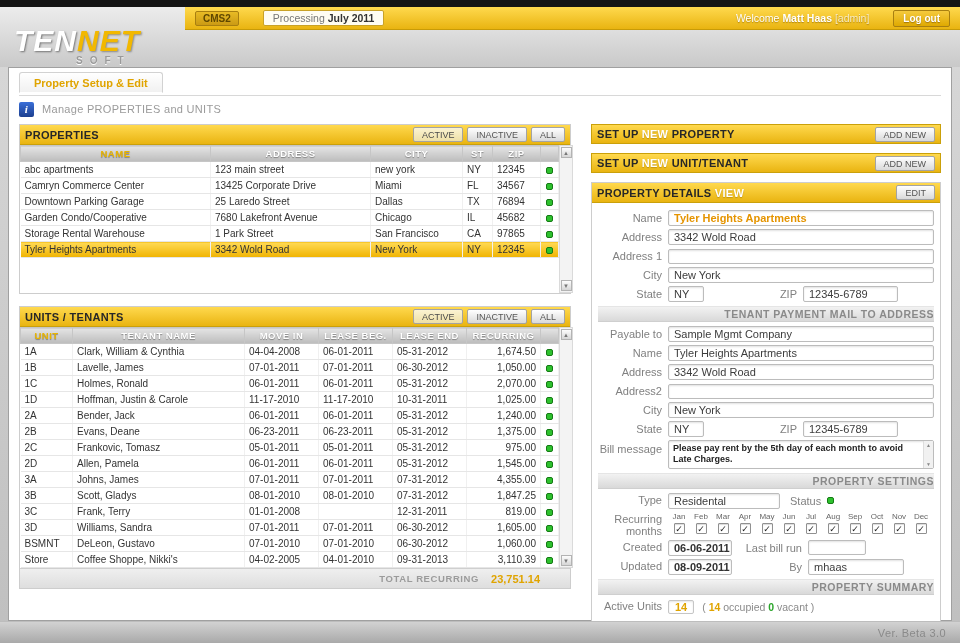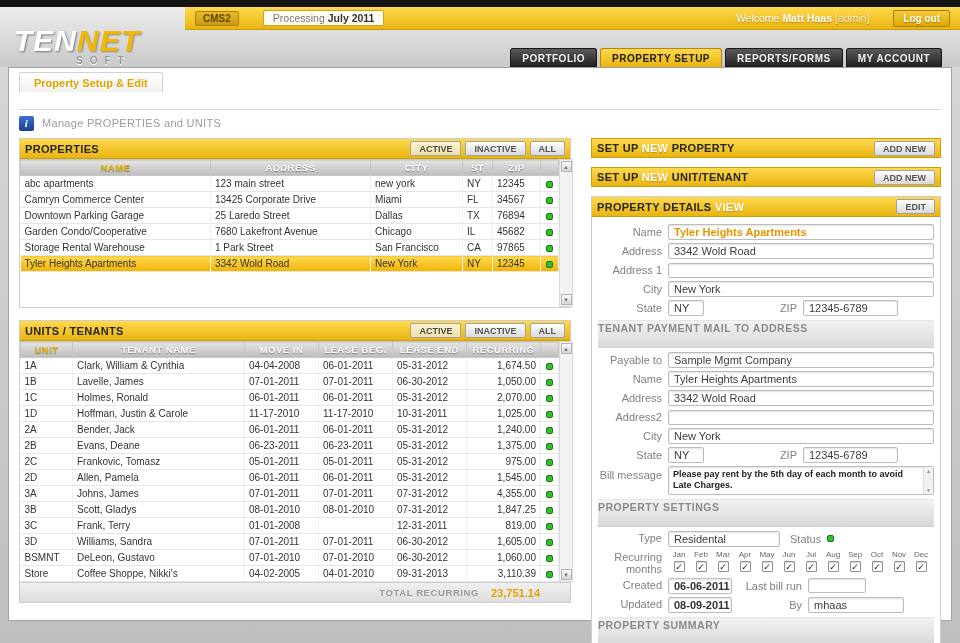--- a/index.html
+++ b/index.html
@@ -33,41 +33,41 @@
                text-shadow:0 1px 0 #fff; margin:-2px 0 0 62px; }
   .tabs { position:absolute; right:18px; bottom:0; display:flex; gap:3px; }
   .tab { background:linear-gradient(#5a5a5a,#1f1f1f); color:#eee; font-size:10px; font-weight:bold;
          letter-spacing:.5px; padding:4px 11px 3px; border:1px solid #1a1a1a; border-bottom:none;
          border-radius:3px 3px 0 0; cursor:pointer; }
   .tab.active { background:linear-gradient(#ffd94e,#e9b411); color:#222; border-color:#b8860b; }
 
   
   .content { position:absolute; left:8px; right:8px; top:67px; bottom:22px; background:#fff;
              border:1px solid #a0a0a0; padding:0 10px; }
-  .subtab-row { border-bottom:1px solid #d8d8d8; padding-top:4px; height:42px; }
+  .subtab-row { border-bottom:1px solid #d8d8d8; padding-top:4px; height:28px; }
   .subtab { display:inline-block; background:linear-gradient(#ffffff,#f1f1f1); border:1px solid #d2d2d2;
             border-bottom:1px solid #fff; margin-bottom:-1px; color:#e0a400; font-size:11px;
             font-weight:bold; padding:4px 14px 3px; border-radius:3px 3px 0 0; cursor:pointer; }
   .info-bar { display:flex; align-items:center; gap:8px; height:26px; color:#9b9b9b; font-size:11px;
               letter-spacing:.3px; }
   .i-icon { width:15px; height:15px; background:linear-gradient(#3a6fd8,#1c3f8f); color:#fff;
             font-family:"Liberation Serif", serif; font-style:italic; font-weight:bold; font-size:11px;
             text-align:center; line-height:15px; border-radius:2px; }
   .columns { display:flex; gap:20px; margin-top:2px; }
   .left-col { width:552px; display:flex; flex-direction:column; gap:12px; }
   .right-col { flex:1; display:flex; flex-direction:column; gap:9px; }
 
   
   .panel { border:1px solid #cdcdcd; background:#fff; }
   .gold-bar { height:20px; background:linear-gradient(#ffd94e,#e9b411); border-bottom:1px solid #caa00a;
               display:flex; align-items:center; gap:4px; padding:0 5px; }
   .gold-bar .title { font-size:11px; font-weight:bold; color:#272727; letter-spacing:.3px; }
   .accent-white { color:#fff; text-shadow:0 1px 1px rgba(150,110,0,.5); }
   .flex-sp { flex:1; }
-  .filter-btn, .btn-small { font-size:9px; font-weight:bold; color:#555;
+  .filter-btn, .btn-small { font-size:9px; font-weight:normal; color:#555;
             background:linear-gradient(#ffffff,#d9d9d9); border:1px solid #a3a3a3; border-radius:2px;
             padding:1px 8px; height:15px; line-height:12px; cursor:pointer; }
   .filter-btn.active-filter { background:linear-gradient(#fbf3d2,#eee0a6); color:#4a4a4a; }
 
   
   .table-zone { display:flex; align-items:stretch; }
   table.grid { border-collapse:collapse; table-layout:fixed; width:538px; font-size:10px; color:#333;
                align-self:flex-start; }
   table.grid thead th { background:linear-gradient(#e4e4e4,#bcbcbc); color:#fff; font-size:9.5px;
                font-weight:bold; letter-spacing:.5px; height:16px; border:1px solid #c6c6c6;
@@ -109,23 +109,23 @@
   .fieldbox.w112 { flex:0 0 112px; }
   .inline-lbl { color:#818181; font-size:11px; padding:0 6px 0 10px; }
   .lbl2 { width:70px; flex:0 0 70px; text-align:right; padding-right:6px; color:#818181; font-size:11px; }
   .bill-wrap { flex:1; display:flex; border:1px solid #bcbcbc; border-radius:2px;
                box-shadow:inset 0 1px 2px rgba(0,0,0,.12); background:#fff; }
   .bill-text { flex:1; font-size:9px; font-weight:bold; color:#222; line-height:1.25; padding:2px 4px;
                min-height:26px; }
   .mini-scroll { width:10px; background:#f1f1f1; border-left:1px solid #ddd; display:flex;
                  flex-direction:column; justify-content:space-between; align-items:center; }
   .mini-btn { font-size:5px; color:#888; line-height:6px; padding:1px 0; cursor:pointer; }
-  .sect-hdr { height:28px; background:linear-gradient(#f2f2f2,#d9d9d9); border-top:1px solid #e5e5e5;
+  .sect-hdr { height:16px; background:linear-gradient(#f2f2f2,#d9d9d9); border-top:1px solid #e5e5e5;
               border-bottom:1px solid #cfcfcf; color:#8a8a8a; font-size:10.5px; font-weight:bold;
-              text-align:left; line-height:15px; letter-spacing:.5px; margin:4px 0; }
+              text-align:right; line-height:15px; letter-spacing:.5px; margin:4px 0; }
   .months { flex:1; display:flex; }
   .month-col { width:22px; text-align:center; }
   .month-lab { font-size:8px; color:#666; line-height:10px; }
   .cb { width:11px; height:11px; margin:1px auto 0; background:#fff; border:1px solid #909090;
         border-radius:1px; box-shadow:inset 0 1px 1px rgba(0,0,0,.15); font-size:9px; line-height:10px;
         color:#222; font-weight:bold; cursor:pointer; }
   .unit-box { border:1px solid #c6c6c6; border-radius:2px; background:#fff; color:#e0a400;
               font-weight:bold; font-size:11px; padding:0 6px; box-shadow:inset 0 1px 2px rgba(0,0,0,.1); }
   .summary-text { font-size:10.5px; color:#8a8a8a; margin-left:8px; }
   .summary-text .occ { color:#e0a400; font-weight:bold; }
@@ -151,26 +151,20 @@
       <span class="welcome">
         <span>Welcome</span>
         <b>Matt Haas</b>
         <span class="role">[admin]</span>
       </span>
       <button class="logout-btn">Log out</button>
     </div>
     <div class="logo-area">
       <div class="logo-line"><span class="logo-ten">TEN</span><span class="logo-net">NET</span></div>
       <div class="logo-soft">SOFT</div>
-    </div>
-    <div class="tabs">
-      <div class="tab">PORTFOLIO</div>
-      <div class="tab active">PROPERTY SETUP</div>
-      <div class="tab">REPORTS/FORMS</div>
-      <div class="tab">MY ACCOUNT</div>
     </div>
   </div>
 
   <div class="content">
 
     <div class="subtab-row">
       <span class="subtab">Property Setup &amp; Edit</span>
     </div>
 
     <div class="info-bar">
@@ -635,14 +629,17 @@
               </span>
             </div>
 
           </div>
         </div>
 
       </div>
     </div>
   </div>
 
+  <div class="footer">
+    <span>Ver. Beta 3.0</span>
+  </div>
 
 </div>
 
 </body></html>

